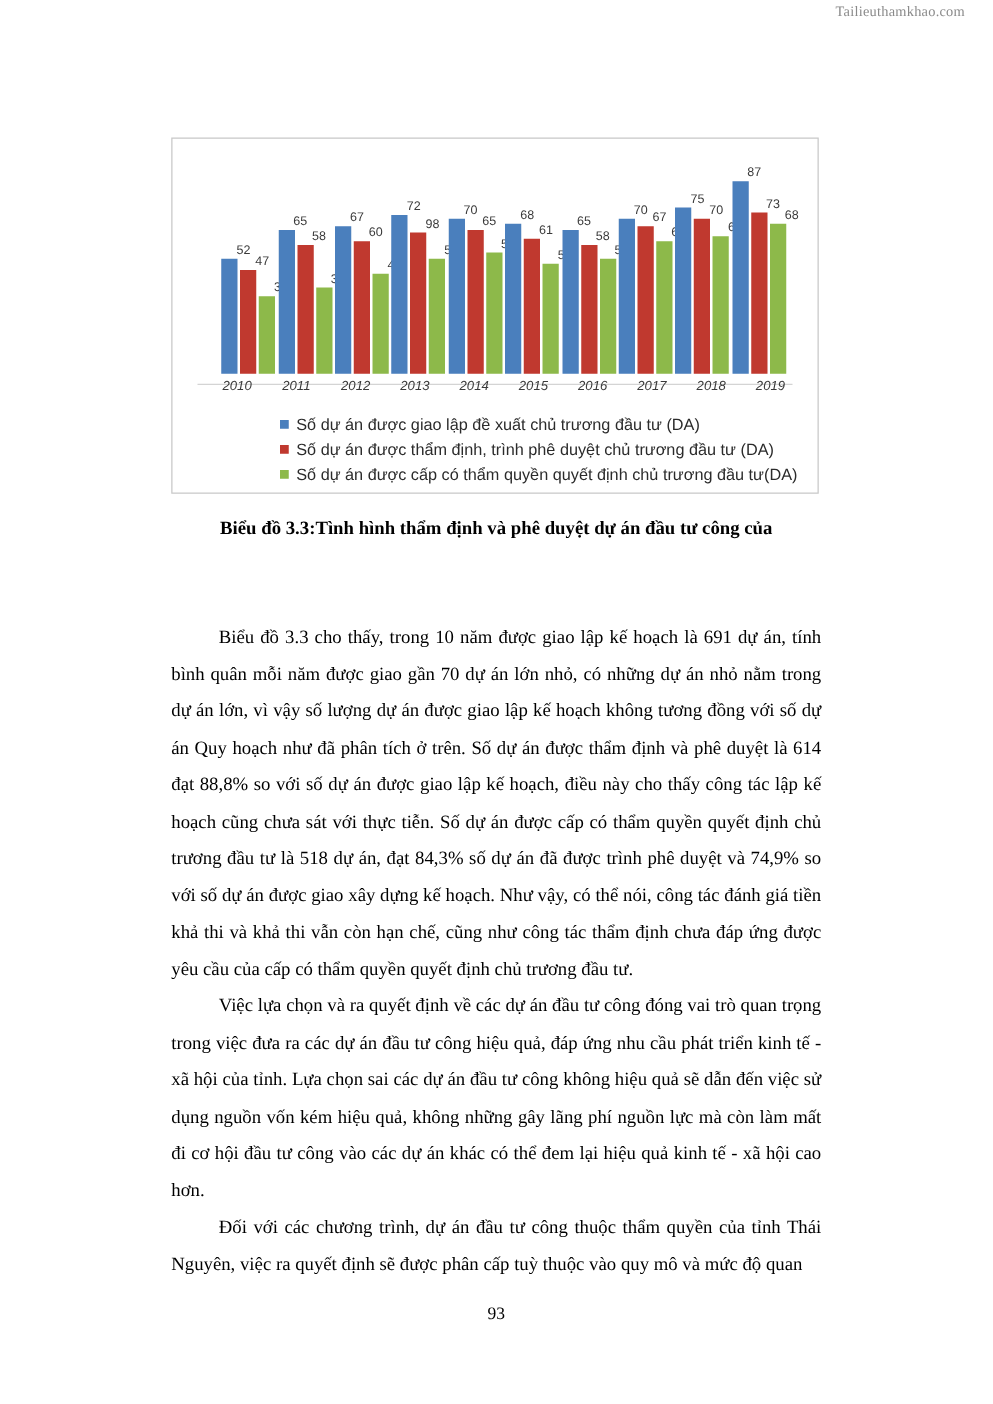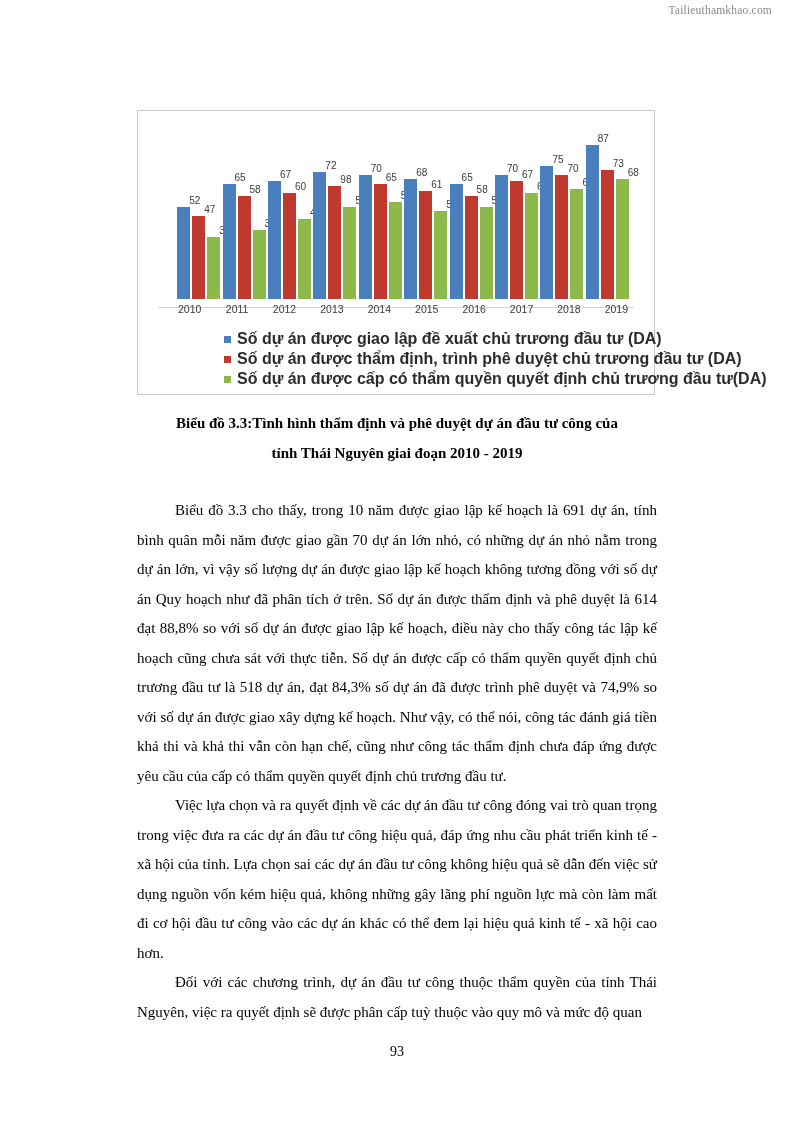--- a/index.html
+++ b/index.html
@@ -108,20 +108,21 @@
     margin-left: 22px;
   }
 
   .x-axis {
     position: absolute;
     left: 28px;
     right: 14px;
     top: 192px;
     display: flex;
     justify-content: space-between;
+    font-style: italic;
   }
   .x-tick {
     flex: 1 1 0;
     text-align: center;
     font-family: "Liberation Sans", sans-serif;
     font-size: 10.5px;
     color: #3a3a3a;
   }
 
   
@@ -140,24 +141,23 @@
     width: 7px;
     height: 7px;
     margin-right: 6px;
     flex: 0 0 auto;
   }
   .swatch.s0 { background: #4a7fbd; }
   .swatch.s1 { background: #c0392f; }
   .swatch.s2 { background: #8db94a; }
   .legend-text {
     font-family: "Liberation Sans", sans-serif;
-    font-size: 16px;
+    font-size: 13px;
     color: #2b2b2b;
     white-space: nowrap;
-    font-weight: bold;
   }
 
   
   .caption {
     position: absolute;
     left: 0;
     width: 520px;
     top: 408px;
     text-align: center;
     font-size: 15px;
@@ -377,21 +377,20 @@
         </div>
         <div class="legend-row">
           <span class="swatch s2"></span>
           <span class="legend-text">Số dự án được cấp có thẩm quyền quyết định chủ trương đầu tư(DA)</span>
         </div>
       </div>
   </div>
 
   <div class="caption">
     <div>Biểu đồ 3.3:Tình hình thẩm định và phê duyệt dự án đầu tư công của</div>
-    <div>tỉnh Thái Nguyên giai đoạn 2010 - 2019</div>
   </div>
 
   <div class="body-text" id="body-text">
       <p class="para">Biểu đồ 3.3 cho thấy, trong 10 năm được giao lập kế hoạch là 691 dự án, tính bình quân mỗi năm được giao gần 70 dự án lớn nhỏ, có những dự án nhỏ nằm trong dự án lớn, vì vậy số lượng dự án được giao lập kế hoạch không tương đồng với số dự án Quy hoạch như đã phân tích ở trên. Số dự án được thẩm định và phê duyệt là 614 đạt 88,8% so với số dự án được giao lập kế hoạch, điều này cho thấy công tác lập kế hoạch cũng chưa sát với thực tiễn. Số dự án được cấp có thẩm quyền quyết định chủ trương đầu tư là 518 dự án, đạt 84,3% số dự án đã được trình phê duyệt và 74,9% so với số dự án được giao xây dựng kế hoạch. Như vậy, có thể nói, công tác đánh giá tiền khả thi và khả thi vẫn còn hạn chế, cũng như công tác thẩm định chưa đáp ứng được yêu cầu của cấp có thẩm quyền quyết định chủ trương đầu tư.</p>
       <p class="para">Việc lựa chọn và ra quyết định về các dự án đầu tư công đóng vai trò quan trọng trong việc đưa ra các dự án đầu tư công hiệu quả, đáp ứng nhu cầu phát triển kinh tế - xã hội của tỉnh. Lựa chọn sai các dự án đầu tư công không hiệu quả sẽ dẫn đến việc sử dụng nguồn vốn kém hiệu quả, không những gây lãng phí nguồn lực mà còn làm mất đi cơ hội đầu tư công vào các dự án khác có thể đem lại hiệu quả kinh tế - xã hội cao hơn.</p>
       <p class="para">Đối với các chương trình, dự án đầu tư công thuộc thẩm quyền của tỉnh Thái Nguyên, việc ra quyết định sẽ được phân cấp tuỳ thuộc vào quy mô và mức độ quan</p>
     </div>
 
   <div class="folio">93</div>
 </div>

